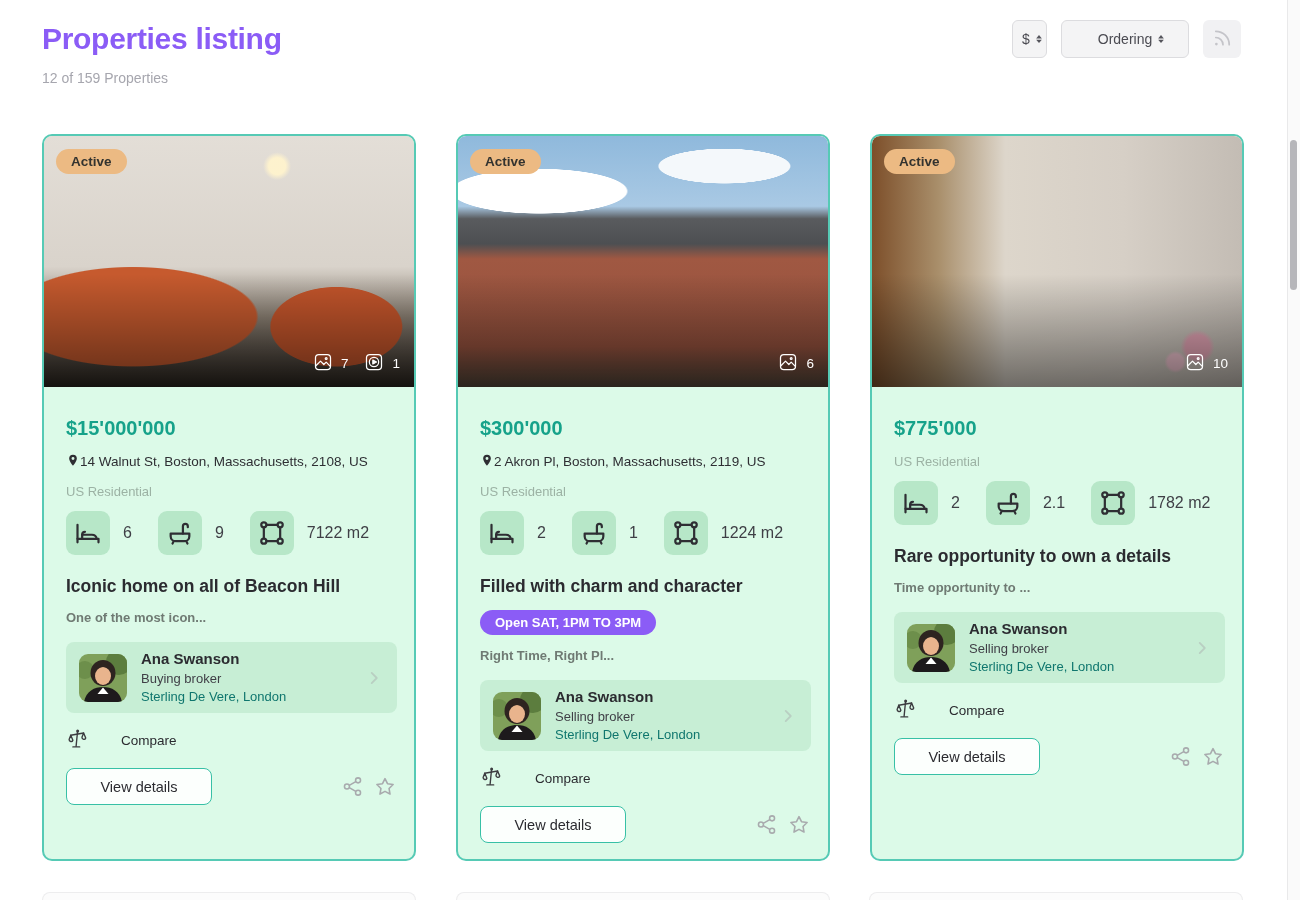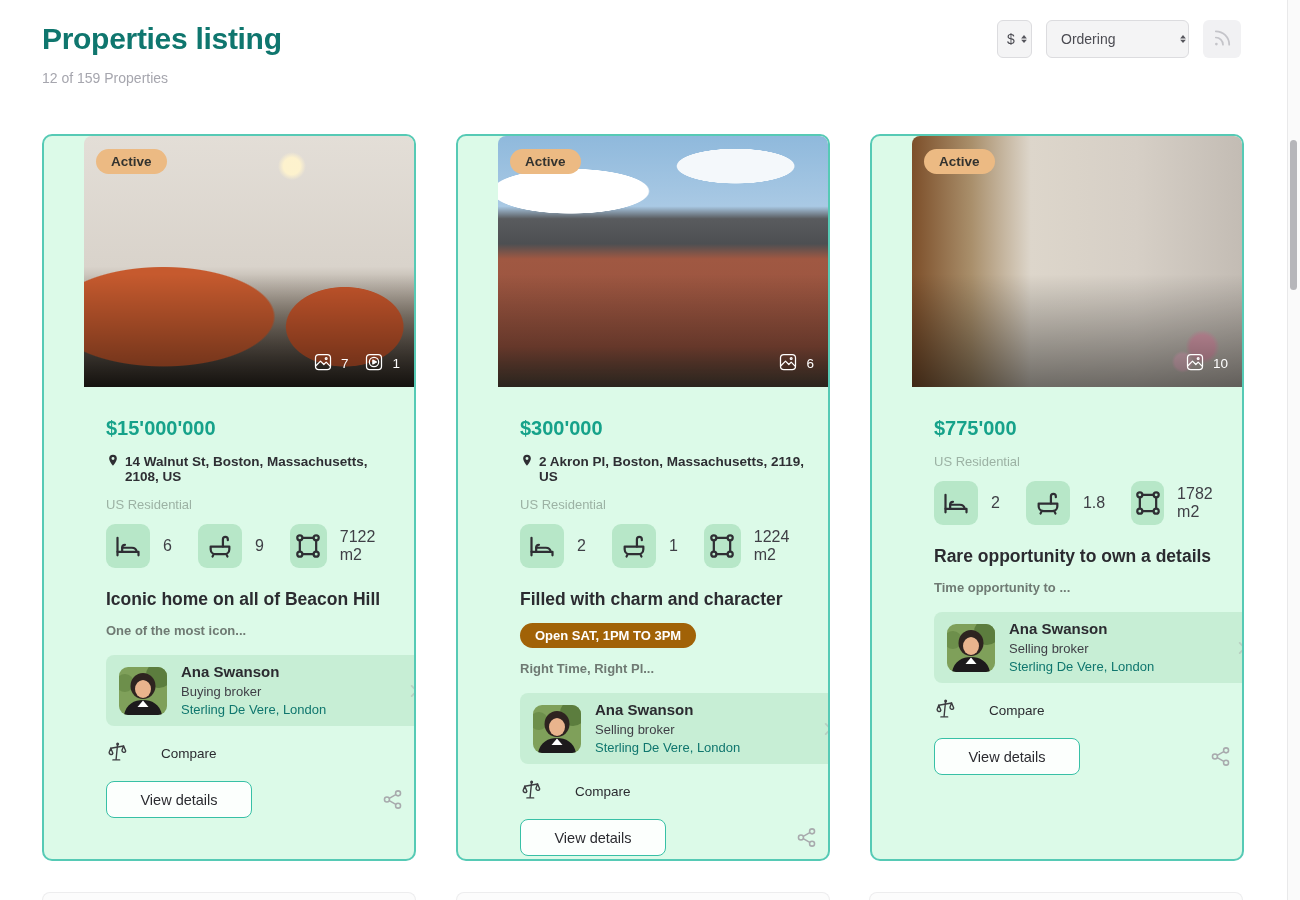--- a/index.html
+++ b/index.html
@@ -6,44 +6,44 @@
   html,body { margin:0; padding:0; }
   body {
     width:1300px; height:900px; overflow:hidden;
     font-family:"Liberation Sans","DejaVu Sans",sans-serif;
     background:#ffffff; color:#2b2b30;
   }
   .page { position:relative; width:1300px; height:900px; overflow:hidden; }
 
   
   .header { position:absolute; left:42px; top:22px; }
-  .page-title { margin:0; font-size:30px; font-weight:700; color:#0f766e; letter-spacing:-0.3px; }
+  .page-title { margin:0; font-size:30px; font-weight:700; color:#8b5cf6; letter-spacing:-0.3px; }
   .page-subtitle { margin:14px 0 0; font-size:14px; color:#a6a6ae; }
 
   .toolbar { position:absolute; top:20px; right:59px; display:flex; gap:14px; align-items:center; }
   .select-box {
     height:38px; background:#f4f4f5; border:1px solid #dcdcdf; border-radius:6px;
     display:flex; align-items:center; justify-content:space-between;
     font-size:14px; color:#4b4b52; cursor:pointer;
   }
   .select-currency { width:35px; padding:0 6px 0 9px; }
-  .select-ordering { width:143px; padding:0 0 0 14px; }
+  .select-ordering { width:128px; padding:0 0 0 14px;justify-content:center; }
   .updown { width:10px; height:14px; flex:0 0 auto; margin-left:4px; }
   .updown svg { display:block; }
   .rss-btn {
     width:38px; height:38px; background:#f1f1f3; border:none; border-radius:6px;
     display:flex; align-items:center; justify-content:center; cursor:pointer;
   }
 
   
   .cards { position:absolute; left:42px; top:134px; display:flex; gap:40px; }
   .card {
     width:374px; height:727px; background:#dcfae8;
     border:2px solid #56cab5; border-radius:10px; overflow:hidden;
-    display:flex; flex-direction:column;padding-left:40px;
+    display:flex; flex-direction:column;
   }
   .card-img { position:relative; height:251px; flex:0 0 auto; border-radius:8px 8px 0 0; overflow:hidden; }
   .card-img::after {
     content:""; position:absolute; inset:0;
     background:linear-gradient(180deg, rgba(0,0,0,0) 55%, rgba(0,0,0,0.5) 100%);
   }
   
   .img-1 { background:
       radial-gradient(circle 14px at 63% 12%, rgba(255,243,205,0.95) 0 60%, rgba(255,243,205,0) 100%),
       radial-gradient(ellipse 34% 20% at 24% 72%, #c65a2e 0 98%, rgba(198,90,46,0) 100%),
@@ -66,32 +66,32 @@
   }
   .media-counts {
     position:absolute; z-index:2; right:14px; bottom:12px;
     display:flex; gap:16px; align-items:center; color:#ffffff; font-size:13.5px;
   }
   .media-count { display:flex; align-items:center; gap:8px; }
   .media-count i { font-style:normal; }
 
   .card-body { padding:14px 22px 0; display:flex; flex-direction:column; align-items:flex-start; }
   .price { font-size:20px; font-weight:700; color:#16a28a; margin:16px 0 14px; }
-  .addr { display:flex; align-items:flex-start; gap:5px; font-size:13.5px; font-weight:700; color:#2e2e33; margin-bottom:13px; }
+  .addr { display:flex; align-items:flex-start; font-size:13.5px; font-weight:400; color:#2e2e33; margin-bottom:13px; }
   .addr svg { flex:0 0 auto; margin-top:-1px; }
   .category { font-size:13px; color:#9cb2a4; margin-bottom:12px; }
 
   .features { display:flex; align-items:center; gap:26px; margin-bottom:21px; }
   .feat { display:flex; align-items:center; gap:13px; }
   .feat-icon { width:44px; height:44px; background:#b7e7c8; border-radius:9px;
     display:flex; align-items:center; justify-content:center; color:#2e2e33; }
   .feat-val { font-size:16px; color:#3f3f46; }
 
   .card-title { margin:0 0 13px; font-size:17.5px; font-weight:700; color:#2b2b30; }
-  .open-badge { display:inline-block; background:#a16207; color:#ffffff; font-size:13px; font-weight:600;
+  .open-badge { display:inline-block; background:#8b5cf6; color:#ffffff; font-size:13px; font-weight:600;
     padding:5px 15px; border-radius:999px; margin:0 0 13px;text-align:center; }
   .desc { margin:0 0 17px; font-size:13px; color:#6f7a73;font-weight:bold; }
 
   .agent {
     width:331px; height:71px; background:#c7eed5; border-radius:8px;
     display:flex; align-items:center; gap:14px; padding:0 12px 0 13px; cursor:pointer;
     margin-bottom:13px;
   }
   .avatar { width:48px; height:48px; border-radius:9px; overflow:hidden; flex:0 0 auto; }
   .avatar svg { display:block; }
@@ -445,21 +445,21 @@
                 </svg>
               </span>
             <span class="feat-val">2</span>
           </div>
           <div class="feat">
             <span class="feat-icon">
                 <svg width="28" height="28" viewBox="0 0 24 24">
                   <use href="#i-bath"></use>
                 </svg>
               </span>
-            <span class="feat-val">1.8</span>
+            <span class="feat-val">2.1</span>
           </div>
           <div class="feat">
             <span class="feat-icon">
                 <svg width="28" height="28" viewBox="0 0 24 24">
                   <use href="#i-area"></use>
                 </svg>
               </span>
             <span class="feat-val">1782 m2</span>
           </div>
         </div>

